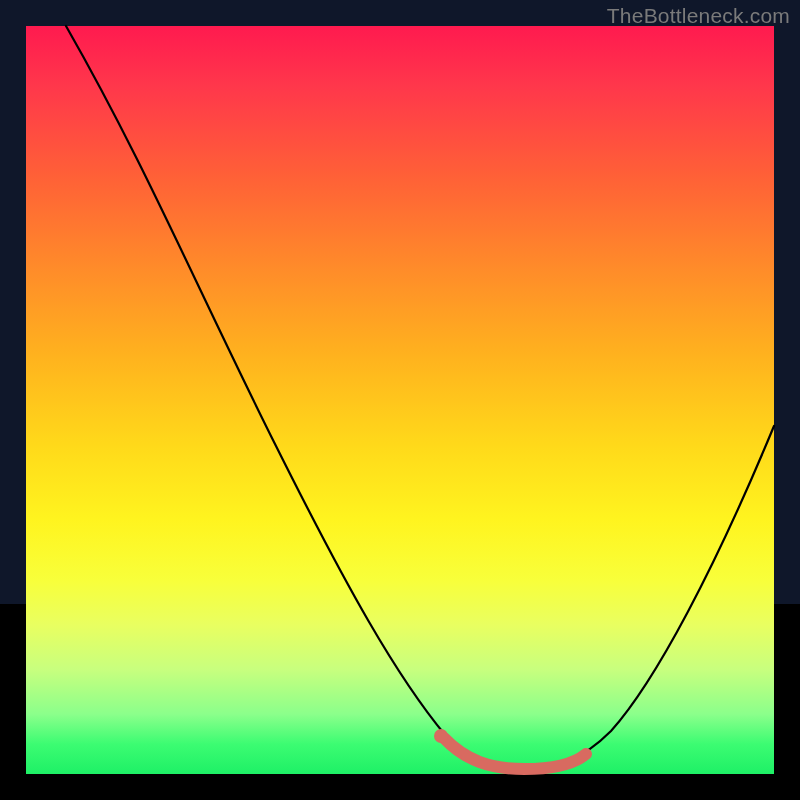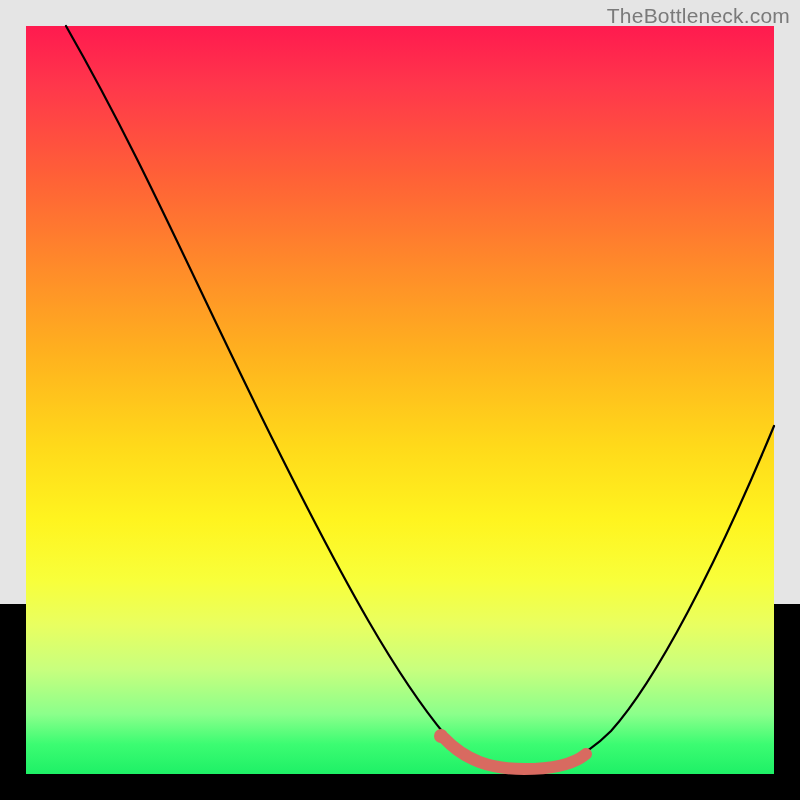--- a/index.html
+++ b/index.html
@@ -8,21 +8,21 @@
     width: 800px;
     height: 800px;
     background: #000;
     overflow: hidden;
     font-family: Arial, Helvetica, sans-serif;
   }
   .stage {
     position: relative;
     width: 800px;
     height: 604px;
-    background: #e5e5e5;
+    background: #0f172a;
   }
   .watermark {
     position: absolute;
     top: 4px;
     right: 10px;
     color: #7a7a7a;
     font-size: 21px;
     font-weight: 500;
     letter-spacing: 0.2px;
     z-index: 10;

